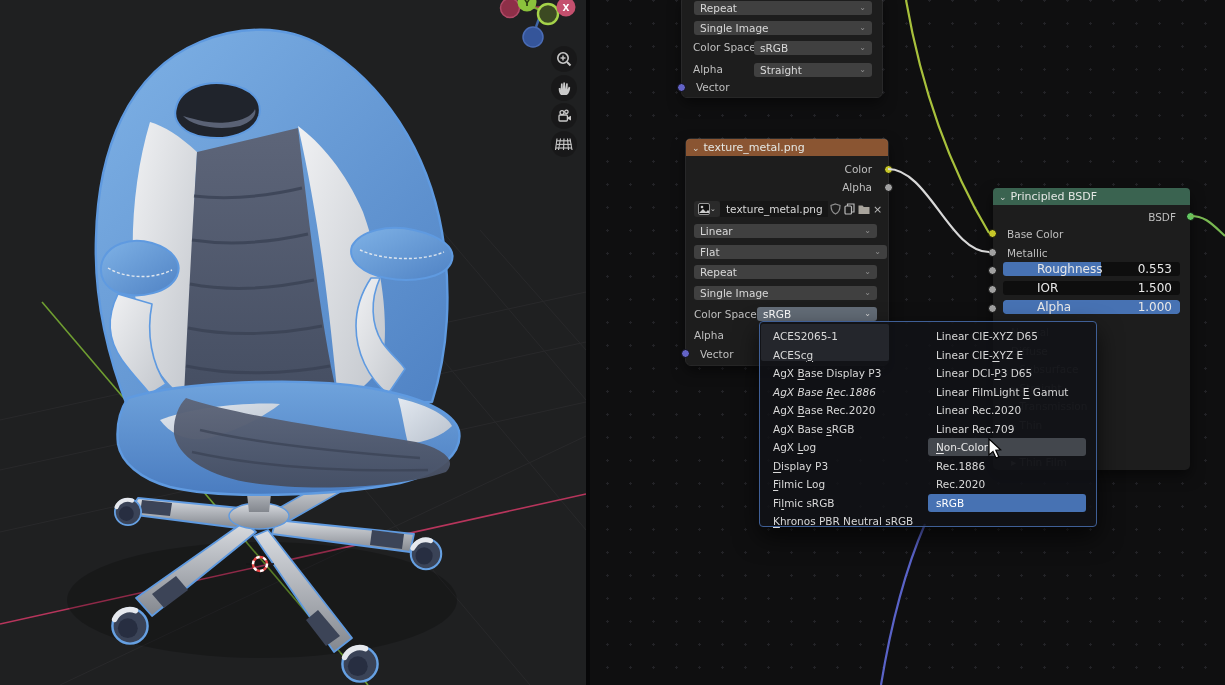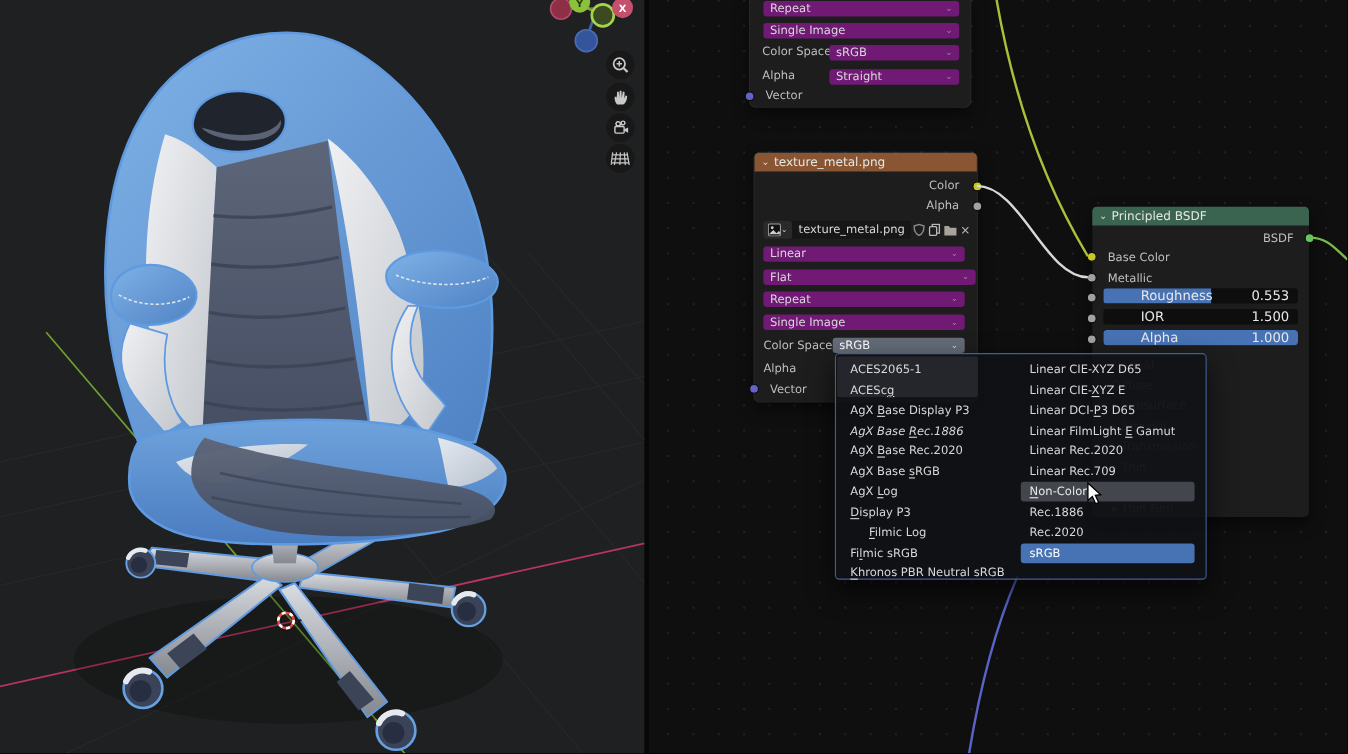--- a/index.html
+++ b/index.html
@@ -20,21 +20,21 @@
   #editor { position:absolute; left:590px; top:0; width:635px; height:685px;
             background-color:#0f0f10;
             background-image:radial-gradient(#232327 1px, transparent 1.4px);
             background-size:23px 23px; background-position:6px 12px; overflow:hidden; }
 
   .node { position:absolute; background:#1d1d1d; border-radius:5px;
           box-shadow:0 6px 14px rgba(0,0,0,.5); outline:1px solid rgba(255,255,255,.12); }
   .node-header { height:17px; border-radius:4px 4px 0 0; display:flex; align-items:center;
                  padding:0 6px; color:#e4e7e4; font-size:11px; gap:4px; }
   .node-header .chev { font-size:9px; color:#d5d8d5; }
-  .nfield { position:absolute; height:14px; background:#701a75; border-radius:3px;
+  .nfield { position:absolute; height:14px; background:#404040; border-radius:3px;
             color:#d8d8d8; font-size:10.5px; line-height:14px; padding:0 6px;
             display:flex; justify-content:space-between; align-items:center; }
   .nfield .chev { color:#8f8f8f; font-size:8px; }
   .nlabel { position:absolute; color:#bfbfbf; font-size:10.5px; line-height:13px; }
   .nlabel.right { text-align:right; }
   .sock { position:absolute; width:9px; height:9px; border-radius:50%;
           border:1px solid #0b0b0b; }
   .slider { position:absolute; height:14px; border-radius:3px; background:#0e0e0e;
             overflow:hidden; font-size:12px; line-height:14px; color:#e8e8e8; }
   .slider .fill { position:absolute; left:0; top:0; bottom:0; background:#4772b3; }
@@ -399,21 +399,21 @@
       <div id="menu-lightbox"></div>
       <div id="menu-left">
           <div class="mi" style="left: 5px; top: 5px;">ACES2065-1</div>
           <div class="mi" style="left: 5px; top: 23.5px;">ACESc<u>g</u></div>
           <div class="mi" style="left: 5px; top: 42px;">AgX <u>B</u>ase Display P3</div>
           <div class="mi" style="left: 5px; top: 60.5px; font-style: italic;">AgX Base <u>R</u>ec.1886</div>
           <div class="mi" style="left: 5px; top: 79px;">AgX <u>B</u>ase Rec.2020</div>
           <div class="mi" style="left: 5px; top: 97.5px;">AgX Base <u>s</u>RGB</div>
           <div class="mi" style="left: 5px; top: 116px;">AgX <u>L</u>og</div>
           <div class="mi" style="left: 5px; top: 134.5px;"><u>D</u>isplay P3</div>
-          <div class="mi" style="left: 22px; top: 153px;"><u>F</u>ilmic Log</div>
+          <div class="mi" style="left: 5px; top: 153px;"><u>F</u>ilmic Log</div>
           <div class="mi" style="left: 5px; top: 171.5px;">Fi<u>l</u>mic sRGB</div>
           <div class="mi" style="left: 5px; top: 190px;"><u>K</u>hronos PBR Neutral sRGB</div>
         </div>
       <div id="menu-right">
           <div class="mi" style="left: 168px; top: 5px;">Linear CIE-XYZ D65</div>
           <div class="mi" style="left: 168px; top: 23.5px;">Linear CIE-<u>X</u>YZ E</div>
           <div class="mi" style="left: 168px; top: 42px;">Linear DCI-<u>P</u>3 D65</div>
           <div class="mi" style="left: 168px; top: 60.5px;">Linear FilmLight <u>E</u> Gamut</div>
           <div class="mi" style="left: 168px; top: 79px;">Linear Rec.2020</div>
           <div class="mi" style="left: 168px; top: 97.5px;">Linear Rec.709</div>

